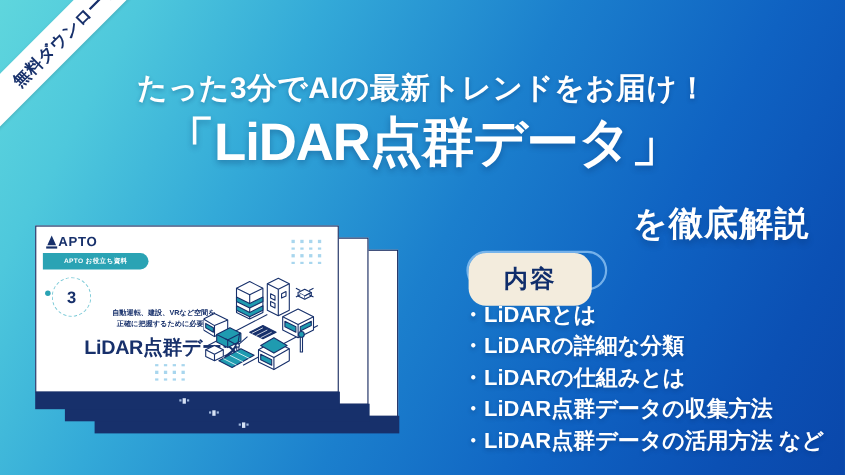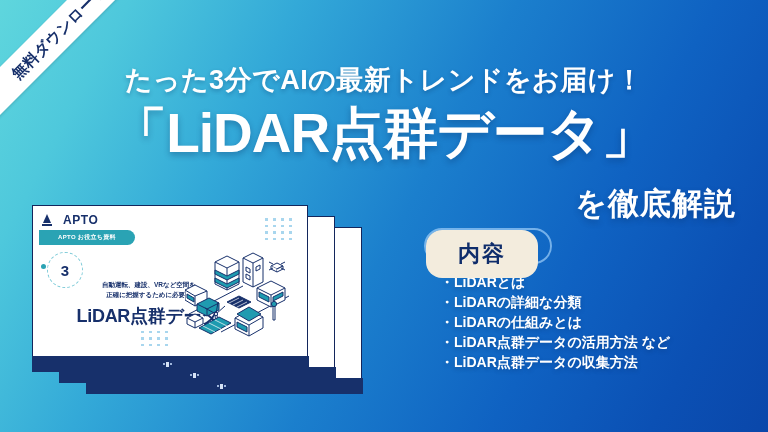--- a/index.html
+++ b/index.html
@@ -26,21 +26,21 @@
   }
 
   
   .tagline{
     position:absolute;left:0;right:0;top:62px;text-align:center;
     color:#fff;font-size:27px;font-weight:700;letter-spacing:.5px;
     text-shadow:0 2px 4px rgba(6,40,90,.30);
   }
   .maintitle{
     position:absolute;left:0;right:0;top:105px;text-align:center;
-    color:#fff;font-size:55px;font-weight:700;letter-spacing:-1px;
+    color:#fff;font-size:48px;font-weight:700;letter-spacing:-1px;
     line-height:1.05;
     text-shadow:0 3px 6px rgba(6,40,90,.33);
   }
   .subtitle{
     position:absolute;right:32px;top:183px;
     color:#fff;font-size:31px;font-weight:700;letter-spacing:1px;
     text-shadow:0 3px 6px rgba(6,40,90,.33);
   }
 
   
@@ -54,22 +54,22 @@
     box-sizing:border-box;
   }
   .pill{
     position:absolute;left:2px;top:2px;width:112px;height:48px;
     background:#f3ecdd;border-radius:16px;
     display:flex;align-items:center;justify-content:center;
   }
   .pill span{color:#0f2d6b;font-weight:700;font-size:22px;letter-spacing:2px;}
   .bullets{margin-top:9px;}
   .bullet{
-    color:#fff;font-size:14px;font-weight:700;line-height:1.42;
-    white-space:nowrap;text-shadow:0 2px 4px rgba(6,40,90,.30);margin-left:20px;
+    color:#fff;font-size:20px;font-weight:700;line-height:1.42;
+    white-space:nowrap;text-shadow:0 2px 4px rgba(6,40,90,.30);
   }
 
   
   .stack{position:absolute;left:32px;top:205px;width:330px;height:190px;}
   .card{
     position:absolute;background:#fff;border:1.5px solid #13265c;
     box-sizing:border-box;
   }
   .card .footbar{
     position:absolute;left:-1.5px;right:-1.5px;bottom:-16px;height:16px;
@@ -83,21 +83,21 @@
   .footmark i:nth-child(2){width:3px;height:5px;background:#d6e2f5;}
   .footmark i:nth-child(3){width:2px;height:2px;}
 
   .card3{left:54px;top:22px;width:276px;height:152px;}
   .card2{left:27px;top:11px;width:276px;height:152px;}
   .card1{left:0px;top:0px;width:276px;height:152px;}
 
   
   .slide-inner{position:absolute;inset:0;overflow:hidden;}
   .logo{
-    position:absolute;left:9px;top:7px;display:flex;align-items:center;gap:11px;
+    position:absolute;left:9px;top:7px;display:flex;align-items:center;gap:1px;
   }
   .logo-mark{
     width:10px;height:12px;position:relative;
   }
   .logo-mark .tri{
     position:absolute;left:1px;top:0;width:0;height:0;
     border-left:4px solid transparent;border-right:4px solid transparent;
     border-bottom:9px solid #17306b;
   }
   .logo-mark .bar{
@@ -162,22 +162,22 @@
     <div class="pill-wrap">
       <div class="pill-ring"></div>
       <div class="pill">
         <span>内容</span>
       </div>
     </div>
     <div class="bullets">
       <div class="bullet">・LiDARとは</div>
       <div class="bullet">・LiDARの詳細な分類</div>
       <div class="bullet">・LiDARの仕組みとは</div>
+      <div class="bullet">・LiDAR点群データの収集方法</div>
       <div class="bullet">・LiDAR点群データの活用方法 など</div>
-      <div class="bullet">・LiDAR点群データの収集方法</div>
     </div>
   </div>
 
   <div class="stack">
 
     <div class="card card3">
       <div class="footbar">
         <div class="footmark">
             <i></i>
             <i></i>

